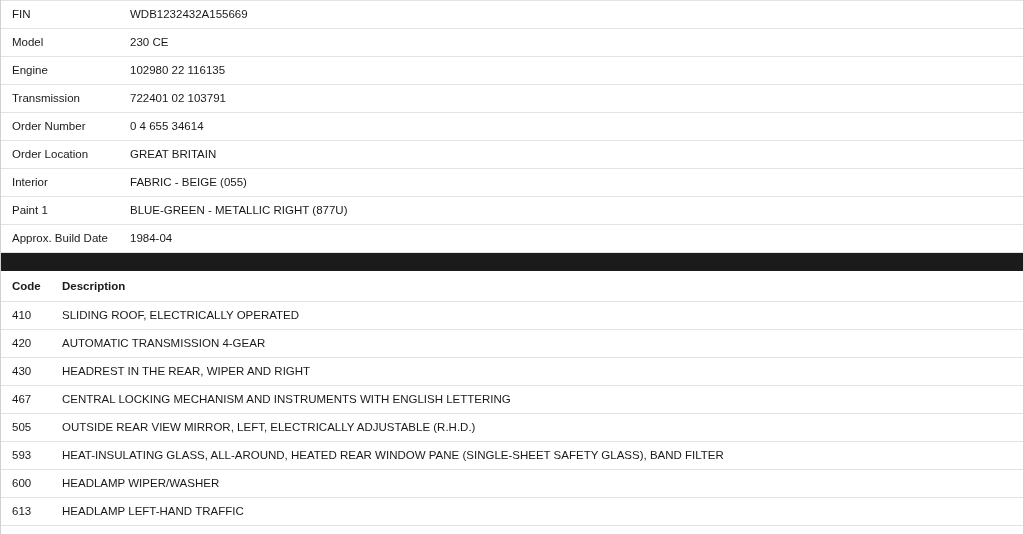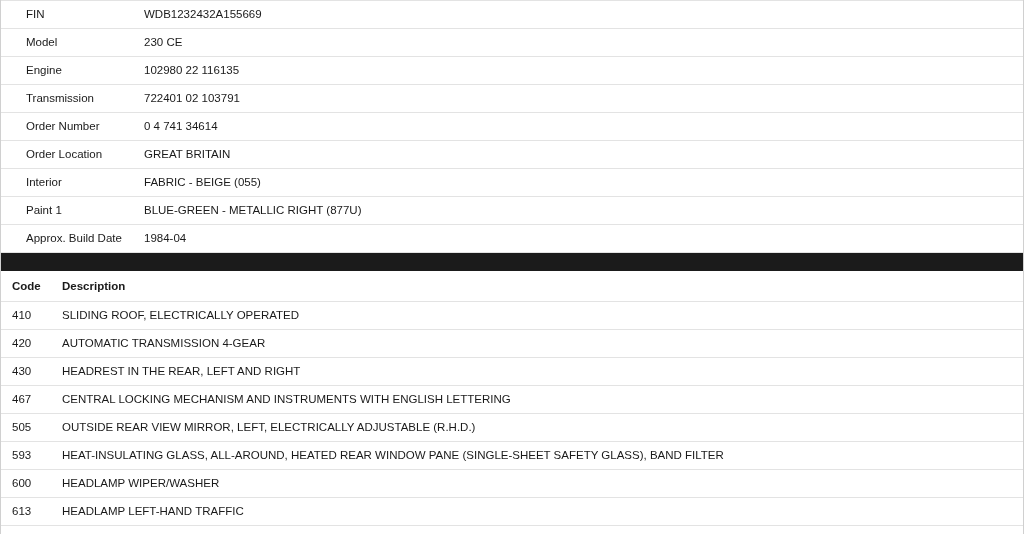--- a/index.html
+++ b/index.html
@@ -41,21 +41,21 @@
   .spec-table {
     width: 100%;
     border-collapse: collapse;
     table-layout: fixed;
   }
   .spec-table tr {
     height: 27px;
   }
   .spec-table td {
     border-bottom: 1px solid #e3e3e3;
-    padding: 0 0 0 26px;
+    padding: 0 0 0 12px;
     font-size: 11.5px;
     line-height: 27px;
     vertical-align: middle;
     white-space: nowrap;
     overflow: hidden;
     text-overflow: ellipsis;
   }
   .spec-table td.label {
     width: 118px;
     color: #1a1a1a;
@@ -136,21 +136,21 @@
       <tr>
         <td class="label">Engine</td>
         <td class="value">102980 22 116135</td>
       </tr>
       <tr>
         <td class="label">Transmission</td>
         <td class="value">722401 02 103791</td>
       </tr>
       <tr>
         <td class="label">Order Number</td>
-        <td class="value">0 4 741 34614</td>
+        <td class="value">0 4 655 34614</td>
       </tr>
       <tr>
         <td class="label">Order Location</td>
         <td class="value">GREAT BRITAIN</td>
       </tr>
       <tr>
         <td class="label">Interior</td>
         <td class="value">FABRIC - BEIGE (055)</td>
       </tr>
       <tr>
@@ -177,21 +177,21 @@
       <tr>
         <td class="code-col">410</td>
         <td class="desc-col">SLIDING ROOF, ELECTRICALLY OPERATED</td>
       </tr>
       <tr>
         <td class="code-col">420</td>
         <td class="desc-col">AUTOMATIC TRANSMISSION 4-GEAR</td>
       </tr>
       <tr>
         <td class="code-col">430</td>
-        <td class="desc-col">HEADREST IN THE REAR, LEFT AND RIGHT</td>
+        <td class="desc-col">HEADREST IN THE REAR, WIPER AND RIGHT</td>
       </tr>
       <tr>
         <td class="code-col">467</td>
         <td class="desc-col">CENTRAL LOCKING MECHANISM AND INSTRUMENTS WITH ENGLISH LETTERING</td>
       </tr>
       <tr>
         <td class="code-col">505</td>
         <td class="desc-col">OUTSIDE REAR VIEW MIRROR, LEFT, ELECTRICALLY ADJUSTABLE (R.H.D.)</td>
       </tr>
       <tr>

